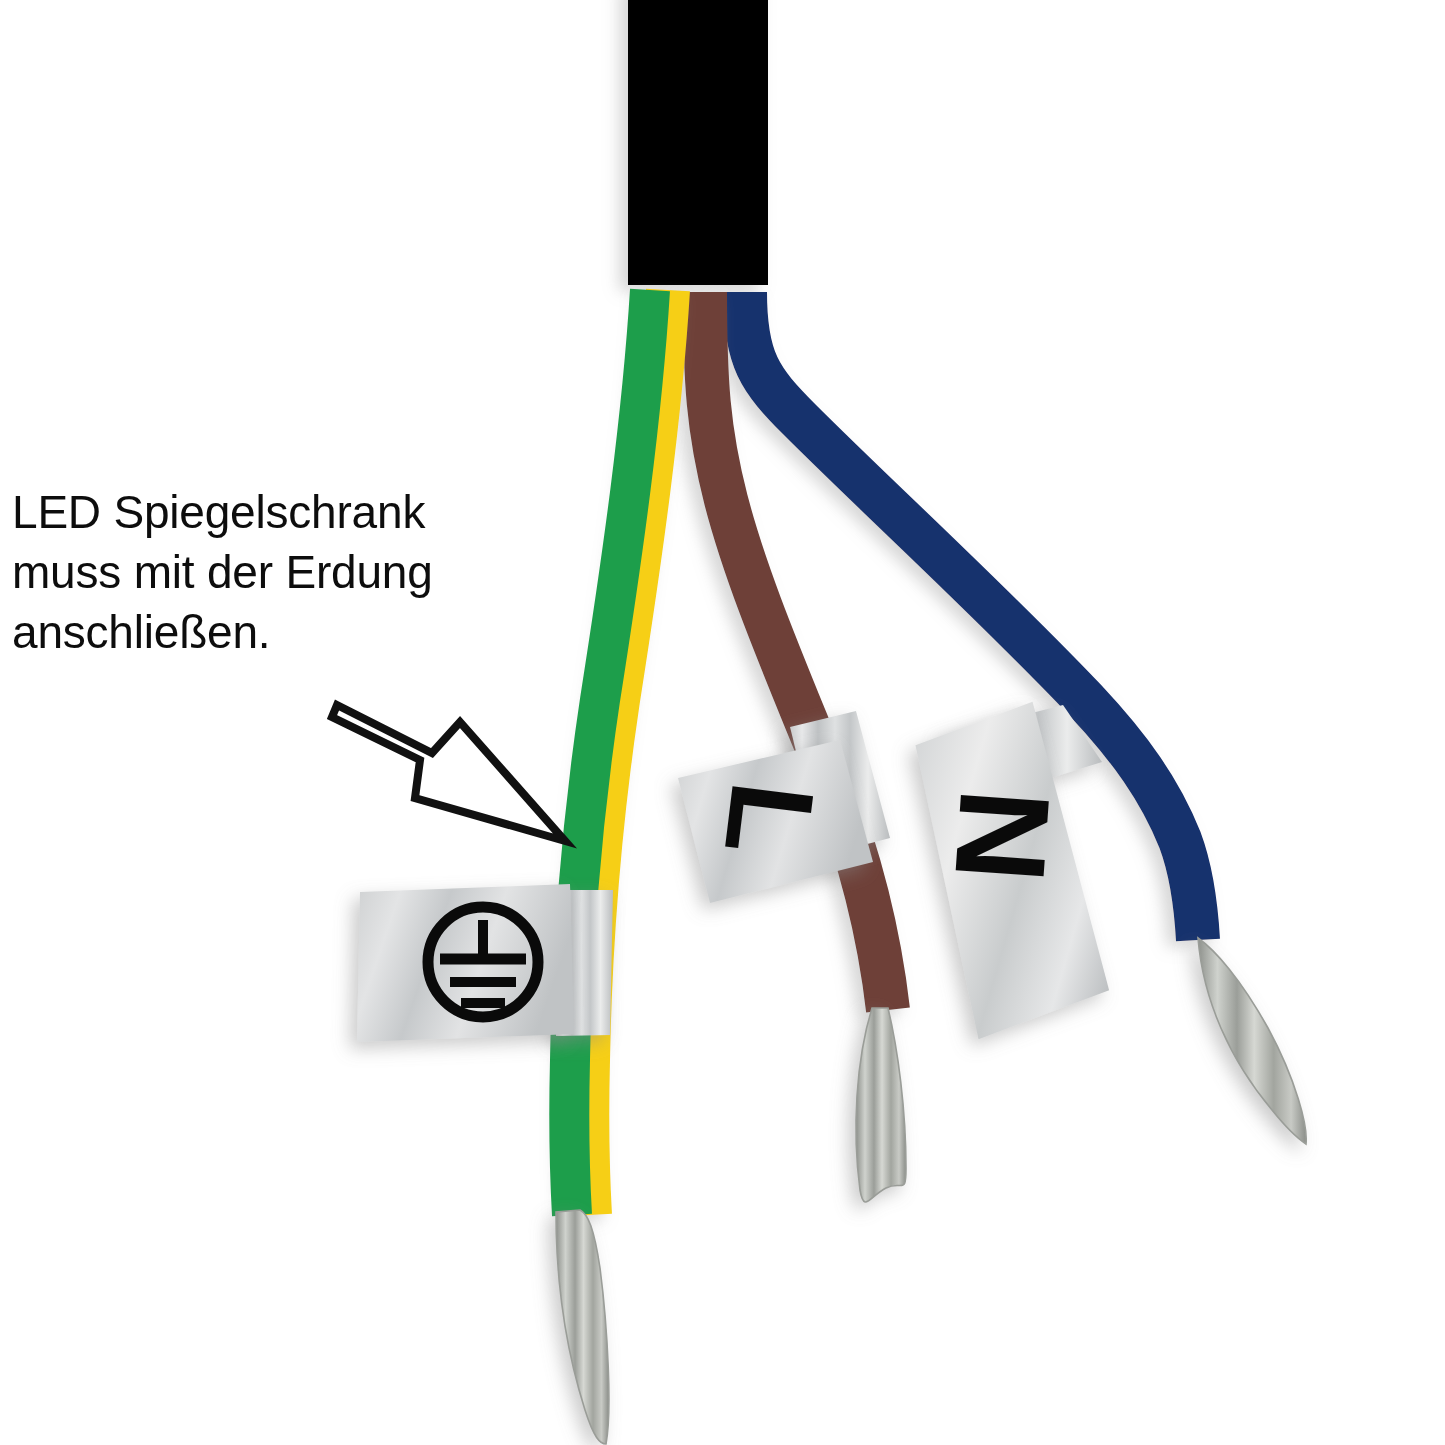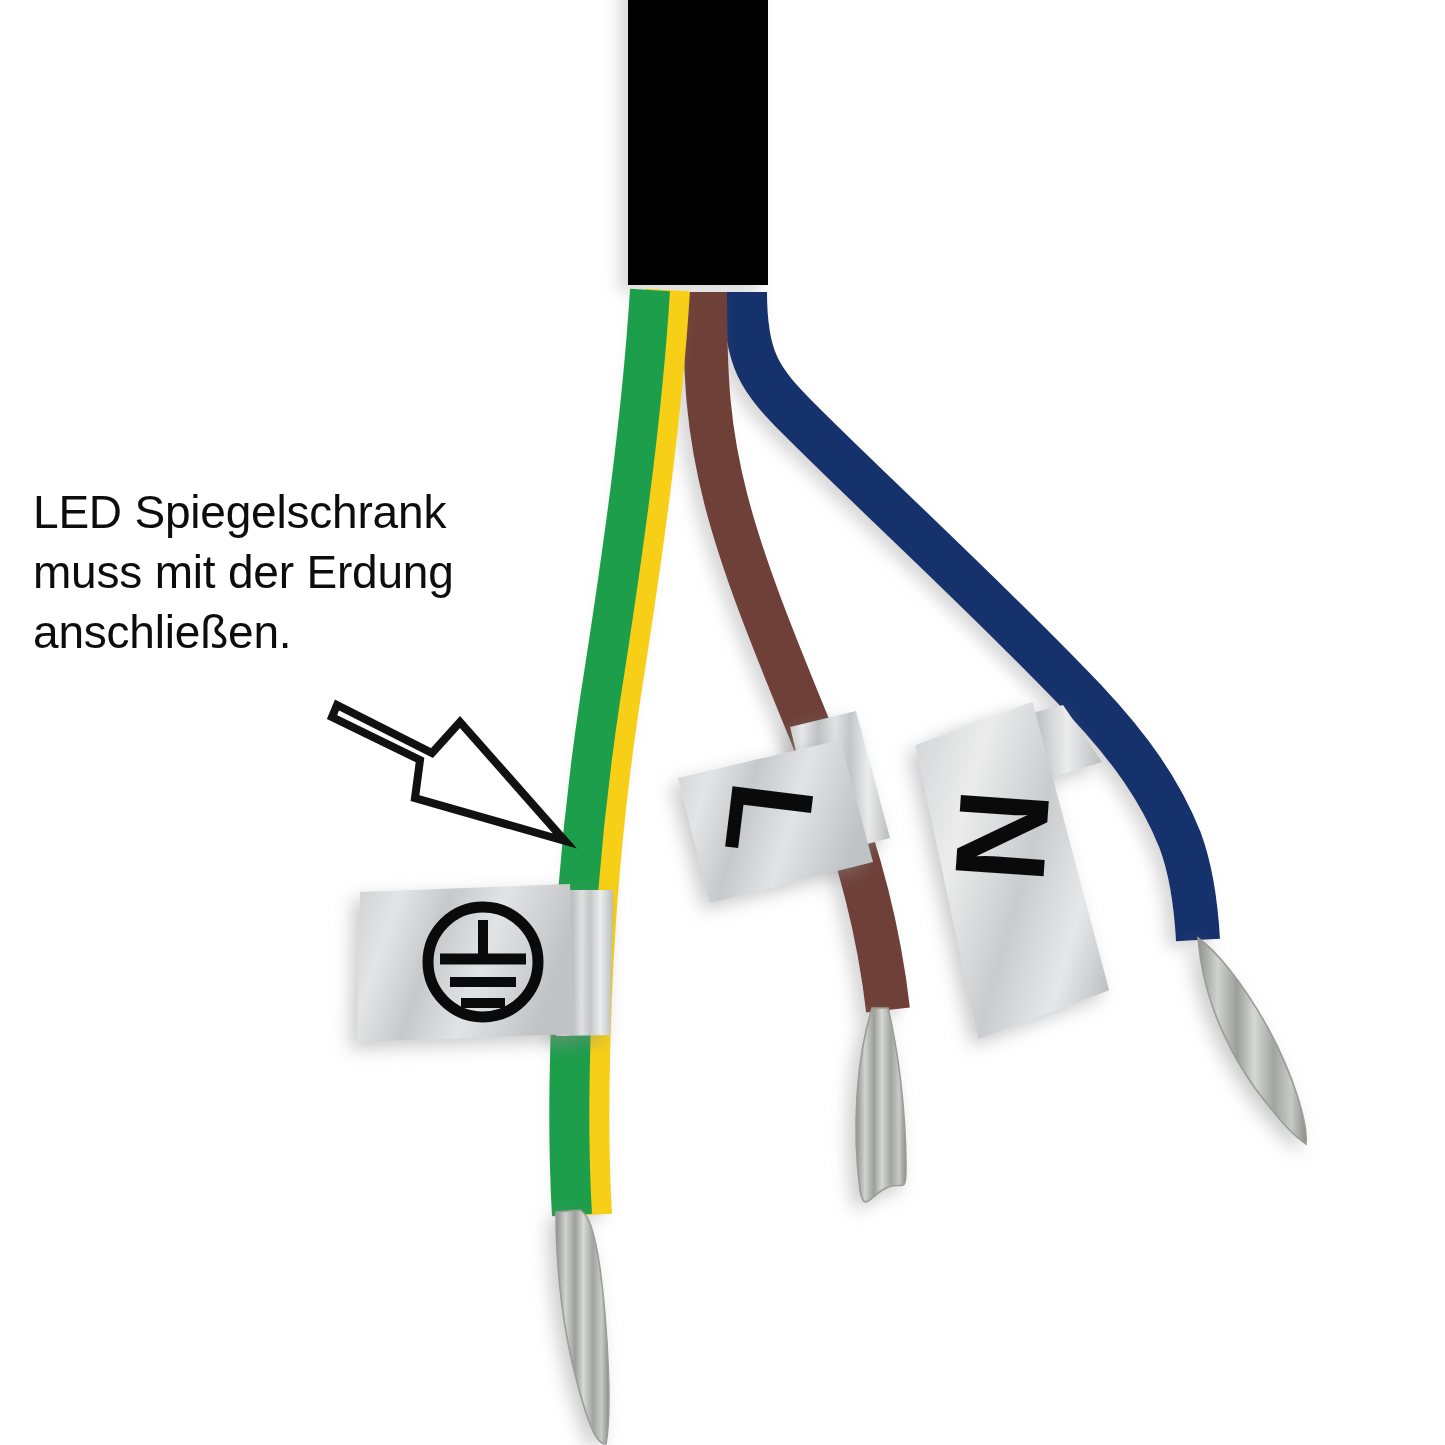--- a/index.html
+++ b/index.html
@@ -17,21 +17,21 @@
   }
   #diagram {
     position: absolute;
     left: 0;
     top: 0;
     width: 1445px;
     height: 1445px;
   }
   .note-text {
     position: absolute;
-    left: 33px;
+    left: 12px;
     top: 482px;
     width: 570px;
     font-family: "Liberation Sans", sans-serif;
     font-size: 46px;
     line-height: 60px;
     color: #0d0d0d;
     letter-spacing: -0.2px;
     white-space: pre-line;
   }
 </style>

